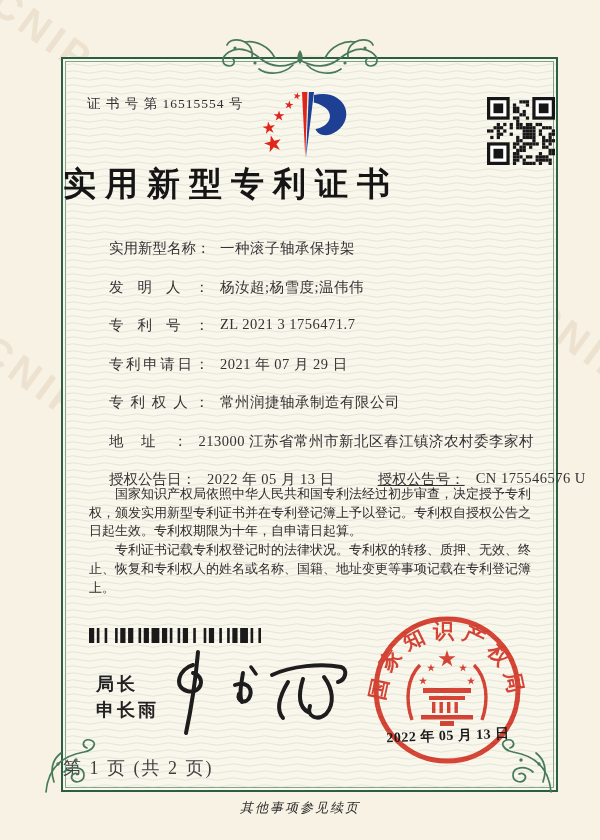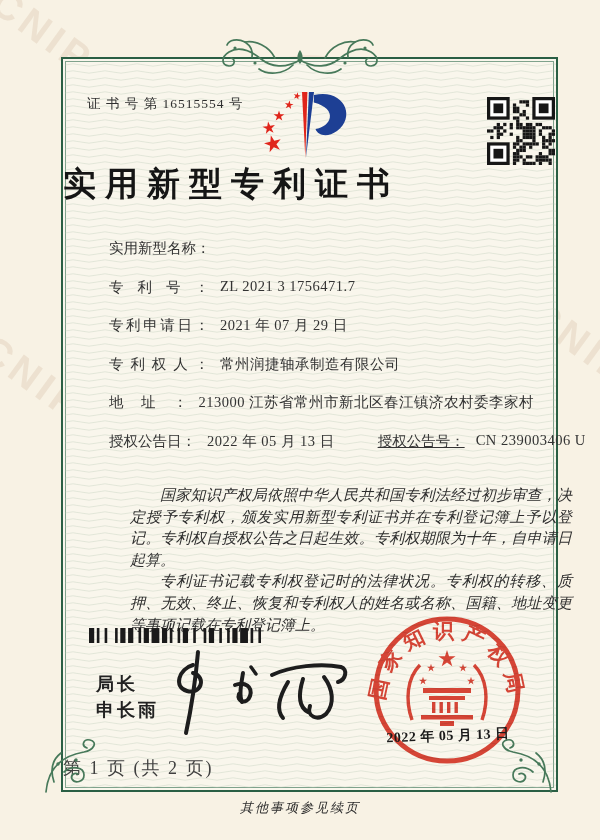--- a/index.html
+++ b/index.html
@@ -29,22 +29,22 @@
   .title{position:absolute;left:0;top:103px;width:100%;text-align:left;font-size:33px;
          font-weight:700;letter-spacing:9px;color:#151515;}
 
   .fields{position:absolute;left:26px;top:180px;width:445px;font-size:14.5px;color:#333;}
   .row{display:flex;height:38.5px;align-items:flex-start;margin-left:20px;}
   .flabel{display:inline-block;width:100px;text-align:justify;text-align-last:justify;white-space:nowrap;}
   .fvalue{margin-left:11px;letter-spacing:0.5px;white-space:nowrap;}
   .grant-pair2{margin-left:43px;display:flex;}
   .grant-pair2 .flabel{width:auto;text-decoration:underline;}
 
-  .paras{position:absolute;left:26px;top:426px;width:442px;font-size:15px;line-height:1.44;
-         color:#2d2d2d;font-style:italic;text-align:justify;margin-left:41px;}
+  .paras{position:absolute;left:26px;top:426px;width:442px;font-size:13px;line-height:1.44;
+         color:#2d2d2d;text-align:justify;}
   .paras p{margin:0;text-indent:2em;}
 
   .barcode{position:absolute;left:26px;top:569px;width:172px;height:15px;}
 
   .officer{position:absolute;left:33px;top:612px;font-family:"Liberation Sans",sans-serif;
            font-size:18px;font-weight:600;color:#222;line-height:26px;letter-spacing:3px;}
   .signature{position:absolute;left:96px;top:586px;}
 
   .seal{position:absolute;left:304px;top:551px;mix-blend-mode:multiply;}
   .seal-date{position:absolute;left:310px;top:668px;width:150px;text-align:center;font-size:14px;
@@ -334,20 +334,25 @@
           <rect fill="#fff" x="3.15" y="47.25" width="15.75" height="15.75"></rect>
           <rect x="6.3" y="50.4" width="9.45" height="9.45"></rect>
         </g>
       </svg>
 
     <div class="title">实用新型专利证书</div>
 
     <div class="fields">
       <div class="row">
         <span class="flabel">实用新型名称：</span>
+        <span class="fvalue">一种滚子轴承保持架</span>
+      </div>
+      <div class="row">
+        <span class="flabel">发明人：</span>
+        <span class="fvalue">杨汝超;杨雪度;温伟伟</span>
       </div>
       <div class="row">
         <span class="flabel">专利号：</span>
         <span class="fvalue">ZL 2021 3 1756471.7</span>
       </div>
       <div class="row">
         <span class="flabel">专利申请日：</span>
         <span class="fvalue">2021 年 07 月 29 日</span>
       </div>
       <div class="row">
@@ -356,21 +361,21 @@
       </div>
       <div class="row">
         <span class="flabel">地址：</span>
         <span class="fvalue">213000 江苏省常州市新北区春江镇济农村委李家村</span>
       </div>
       <div class="row">
         <span class="flabel">授权公告日：</span>
         <span class="fvalue">2022 年 05 月 13 日</span>
         <span class="grant-pair2">
           <span class="flabel">授权公告号：</span>
-          <span class="fvalue">CN 239003406 U</span>
+          <span class="fvalue">CN 175546576 U</span>
         </span>
       </div>
     </div>
 
     <div class="paras">
       <p>国家知识产权局依照中华人民共和国专利法经过初步审查，决定授予专利权，颁发实用新型专利证书并在专利登记簿上予以登记。专利权自授权公告之日起生效。专利权期限为十年，自申请日起算。</p>
       <p>专利证书记载专利权登记时的法律状况。专利权的转移、质押、无效、终止、恢复和专利权人的姓名或名称、国籍、地址变更等事项记载在专利登记簿上。</p>
     </div>
 
     <svg class="barcode" preserveAspectRatio="none" viewBox="0 0 95.70000000000006 15">

